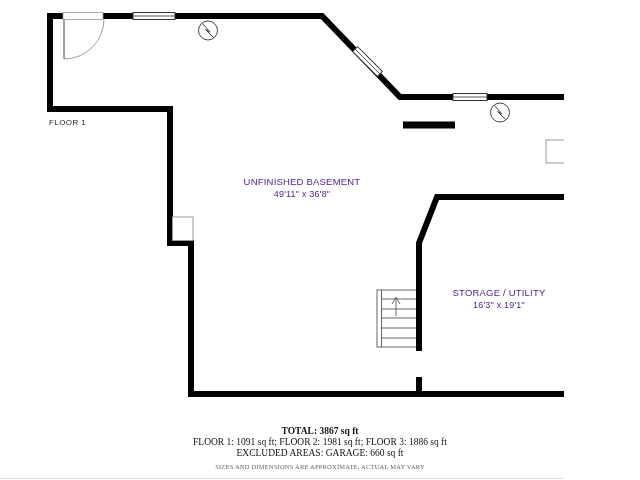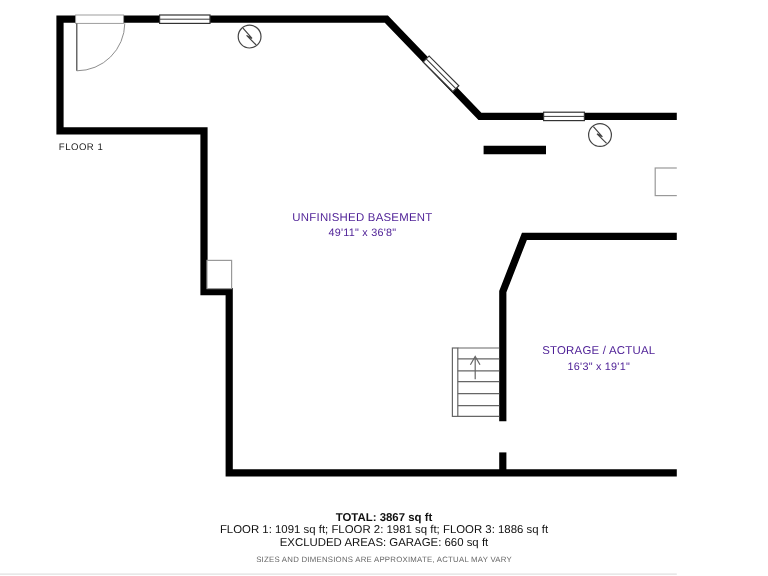--- a/index.html
+++ b/index.html
@@ -53,20 +53,21 @@
     top: 286px;
     width: 162px;
   }
   .summary {
     position: absolute;
     left: 0;
     top: 426px;
     width: 640px;
     text-align: center;
     color: #111111;
+    font-family: Liberation Serif, serif;
   }
   .summary .total {
     font-size: 9.5px;
     font-weight: bold;
     line-height: 11px;
   }
   .summary .floors,
   .summary .excluded {
     font-size: 9.5px;
     line-height: 10.5px;
@@ -146,21 +147,21 @@
   </svg>
 
   <div class="label level-label">FLOOR 1</div>
 
   <div class="label room-label basement">
     <div class="room-name">UNFINISHED BASEMENT</div>
     <div class="room-dims">49'11" x 36'8"</div>
   </div>
 
   <div class="label room-label storage">
-    <div class="room-name">STORAGE / ACTUAL</div>
+    <div class="room-name">STORAGE / UTILITY</div>
     <div class="room-dims">16'3" x 19'1"</div>
   </div>
 
   <div class="summary">
     <div class="total">TOTAL: 3867 sq ft</div>
     <div class="floors">FLOOR 1: 1091 sq ft; FLOOR 2: 1981 sq ft; FLOOR 3: 1886 sq ft</div>
     <div class="excluded">EXCLUDED AREAS: GARAGE: 660 sq ft</div>
     <div class="disclaimer">SIZES AND DIMENSIONS ARE APPROXIMATE, ACTUAL MAY VARY</div>
   </div>
 

